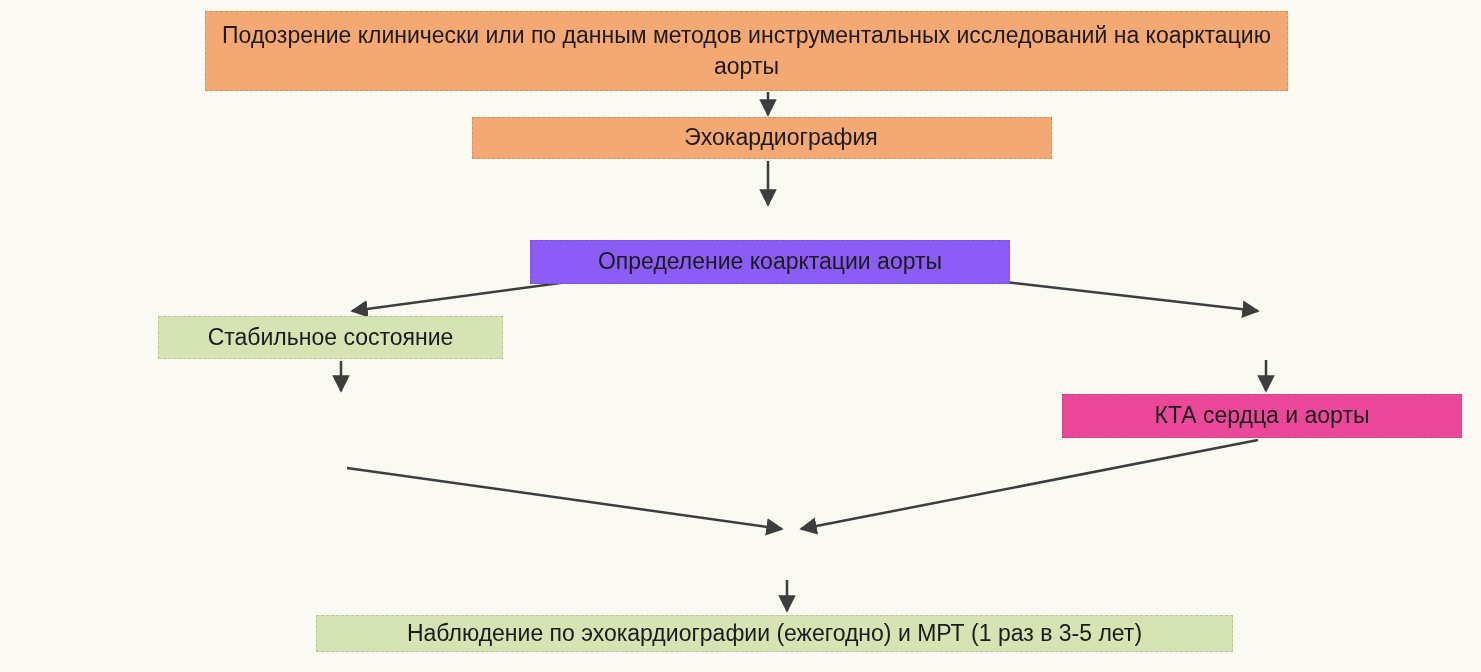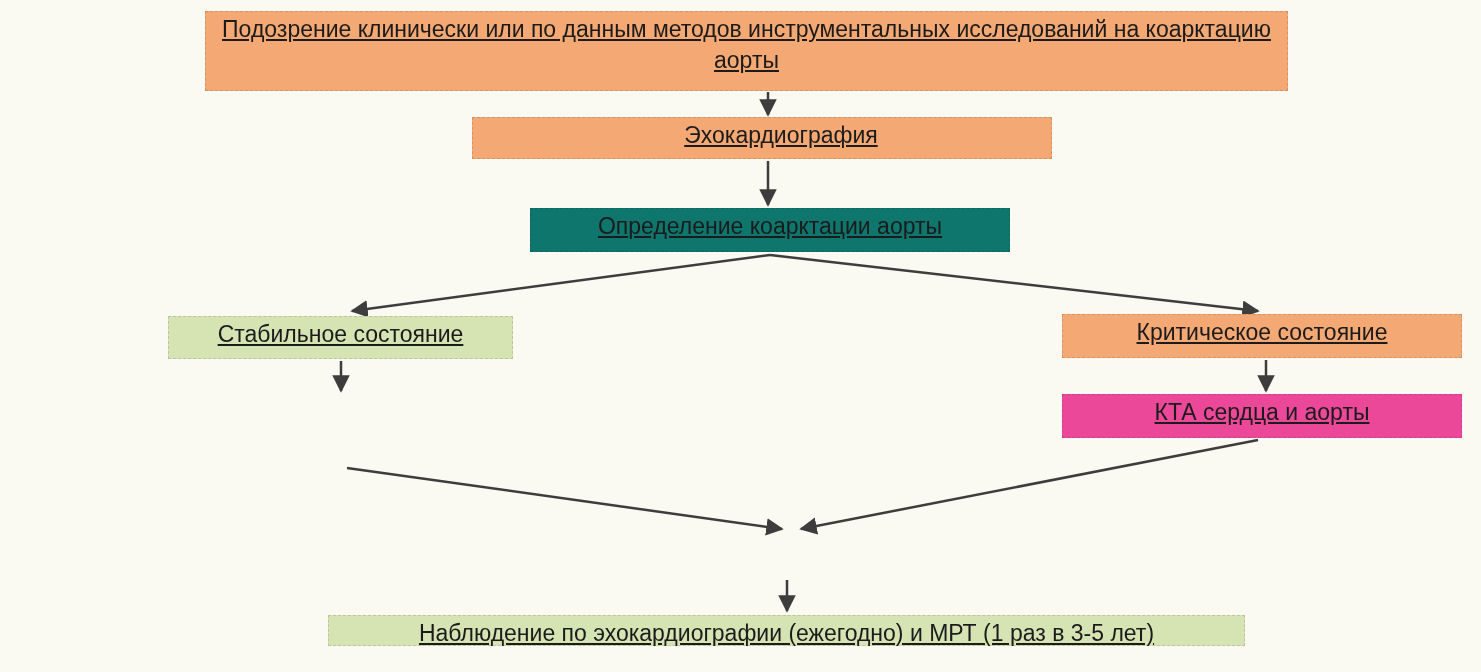--- a/index.html
+++ b/index.html
@@ -21,40 +21,39 @@
     width: 1481px; height: 672px;
     pointer-events: none;
   }
   .arrows line {
     stroke: #3d3d3d;
     stroke-width: 2.5;
   }
   .node {
     position: absolute;
     display: flex;
-    align-items: flex-start;
+    align-items: center;
     justify-content: center;
     text-align: center;
     color: #1b1b1b;
     font-size: 23px;
     line-height: 1.35;
     border: 1px dashed rgba(0,0,0,0.12);
     box-sizing: border-box;
     padding: 2px 10px;
-    text-decoration: underline;
   }
   .node-suspicion { left: 205px; top: 11px;  width: 1083px; height: 80px; }
   .node-echo      { left: 472px; top: 117px; width: 580px;  height: 42px; }
   .node-detection { left: 530px; top: 208px; width: 480px;  height: 44px; }
-  .node-stable    { left: 168px; top: 316px; width: 345px;  height: 43px; }
+  .node-stable    { left: 158px; top: 316px; width: 345px;  height: 43px; }
   .node-critical  { left: 1062px; top: 314px; width: 400px; height: 44px; }
   .node-mri       { left: 8px;   top: 394px; width: 676px;  height: 73px; font-size: 22px; }
   .node-cta       { left: 1062px; top: 394px; width: 400px; height: 44px; }
   .node-treatment { left: 638px; top: 535px; width: 299px;  height: 43px; }
-  .node-followup  { left: 328px; top: 615px; width: 917px;  height: 31px; }
+  .node-followup  { left: 316px; top: 615px; width: 917px;  height: 37px; }
 </style>
 </head>
 <body>
 
 <div class="canvas">
 
   <svg class="arrows" viewBox="0 0 1481 672" xmlns="http://www.w3.org/2000/svg">
     <defs>
       <marker id="ah" viewBox="0 0 10 10" refX="9" refY="5" markerWidth="7" markerHeight="7" orient="auto-start-reverse">
         <path d="M0,0 L10,5 L0,10 z" fill="#3d3d3d"></path>
@@ -72,31 +71,28 @@
   </svg>
 
   <div class="node node-suspicion" style="background-color: rgb(244, 168, 115);">
     <span>Подозрение клинически или по данным методов инструментальных исследований на коарктацию аорты</span>
   </div>
 
   <div class="node node-echo" style="background-color: rgb(244, 168, 115); padding-left: 48px;">
     <span>Эхокардиография</span>
   </div>
 
-  <div class="node node-detection" style="background-color: #0f766e;">
+  <div class="node node-detection" style="background-color: #8b5cf6; margin-top: 32px;">
     <span>Определение коарктации аорты</span>
   </div>
 
   <div class="node node-stable" style="background-color: rgb(214, 227, 179);">
     <span>Стабильное состояние</span>
   </div>
 
-  <div class="node node-critical" style="background-color: rgb(244, 168, 115);">
-    <span>Критическое состояние</span>
-  </div>
 
 
   <div class="node node-cta" style="background-color: #ec4899;">
     <span>КТА сердца и аорты</span>
   </div>
 
 
   <div class="node node-followup" style="background-color: rgb(214, 227, 179);">
     <span>Наблюдение по эхокардиографии (ежегодно) и МРТ (1 раз в 3-5 лет)</span>
   </div>

